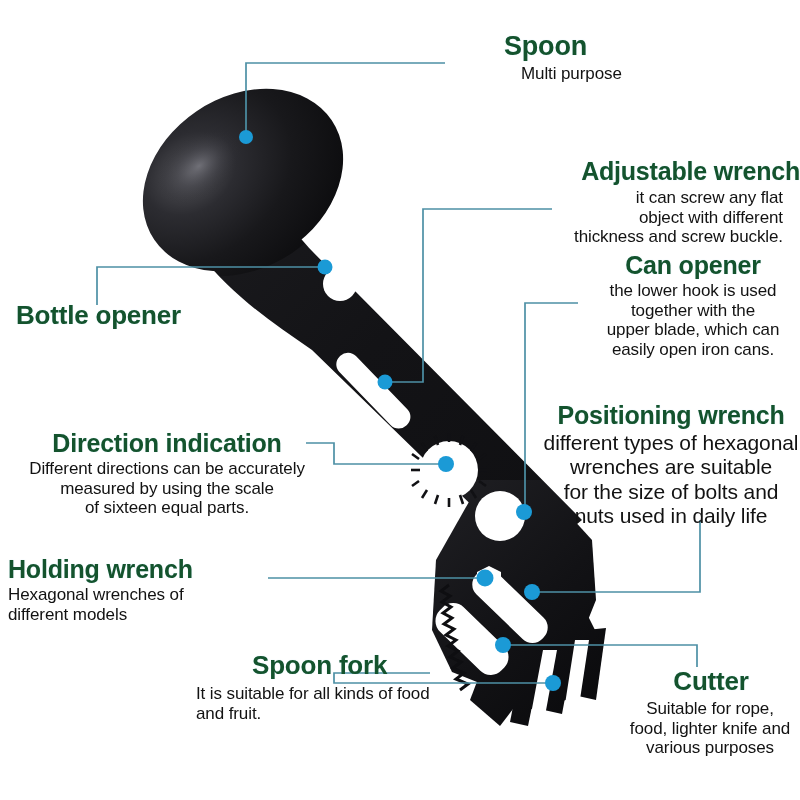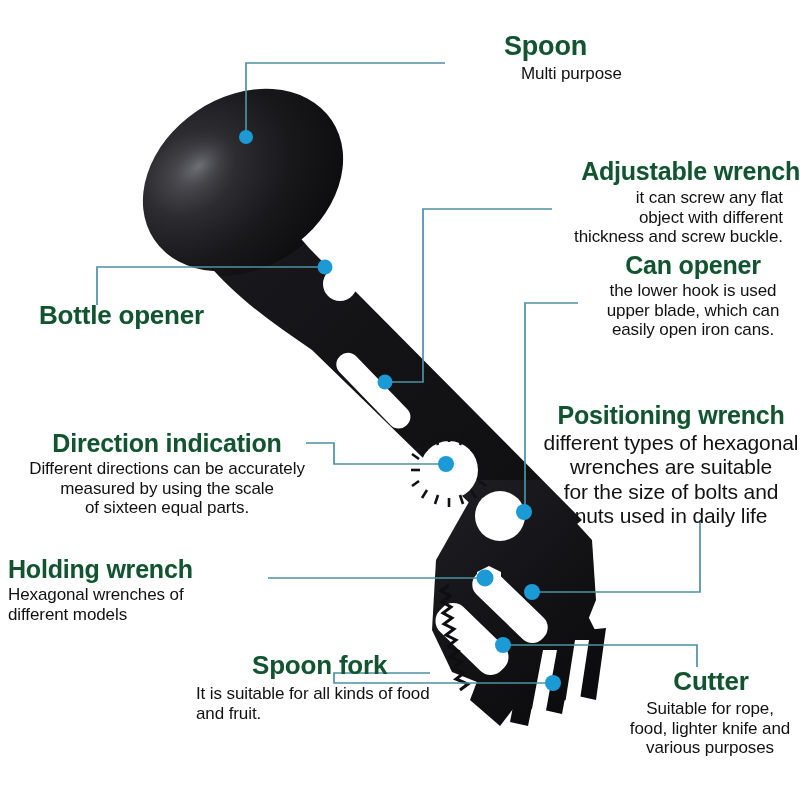--- a/index.html
+++ b/index.html
@@ -65,21 +65,21 @@
 
   .c-positioning    { left: 542px; top: 402px; text-align: center; width: 258px; }
   .c-positioning .callout-title { font-size: 25px; }
   .c-positioning .callout-body  { font-size: 21px; margin-top: 3px; }
 
   .c-cutter         { left: 622px; top: 668px; text-align: center; width: 178px; }
   .c-cutter .callout-title { font-size: 26px; }
   .c-cutter .callout-body  { font-size: 17px; margin-top: 4px; width: 196px; margin-left: -10px; }
 
   .c-bottle         { left: 16px;  top: 302px; text-align: left;  width: 260px; }
-  .c-bottle .callout-title { font-size: 26px; margin-left: 23px; }
+  .c-bottle .callout-title { font-size: 26px; }
 
   .c-direction      { left: 0px;   top: 430px; text-align: center; width: 334px; }
   .c-direction .callout-title { font-size: 25px; }
   .c-direction .callout-body  { font-size: 17px; margin-top: 3px; }
 
   .c-holding        { left: 8px;   top: 556px; text-align: left;  width: 260px; }
   .c-holding .callout-title { font-size: 25px; }
   .c-holding .callout-body  { font-size: 17px; margin-top: 3px; }
 
   .c-spoonfork      { left: 196px; top: 652px; text-align: left;  width: 290px; }
@@ -251,20 +251,21 @@
       <div>it can screw any flat</div>
       <div>object with different</div>
       <div>thickness and screw buckle.</div>
     </div>
   </div>
 
   <div class="callout c-canopener">
     <div class="callout-title">Can opener</div>
     <div class="callout-body">
       <div>the lower hook is used</div>
+      <div>together with the</div>
       <div>upper blade, which can</div>
       <div>easily open iron cans.</div>
     </div>
   </div>
 
   <div class="callout c-positioning">
     <div class="callout-title">Positioning wrench</div>
     <div class="callout-body">
       <div>different types of hexagonal</div>
       <div>wrenches are suitable</div>

